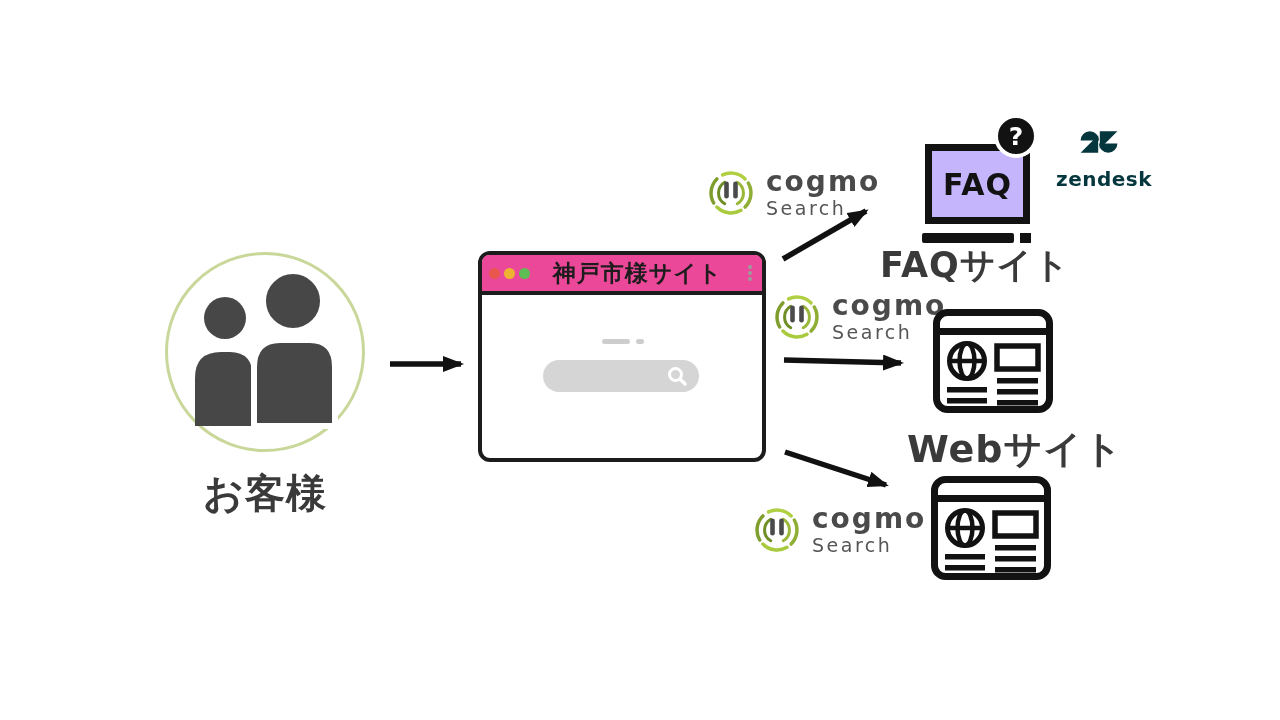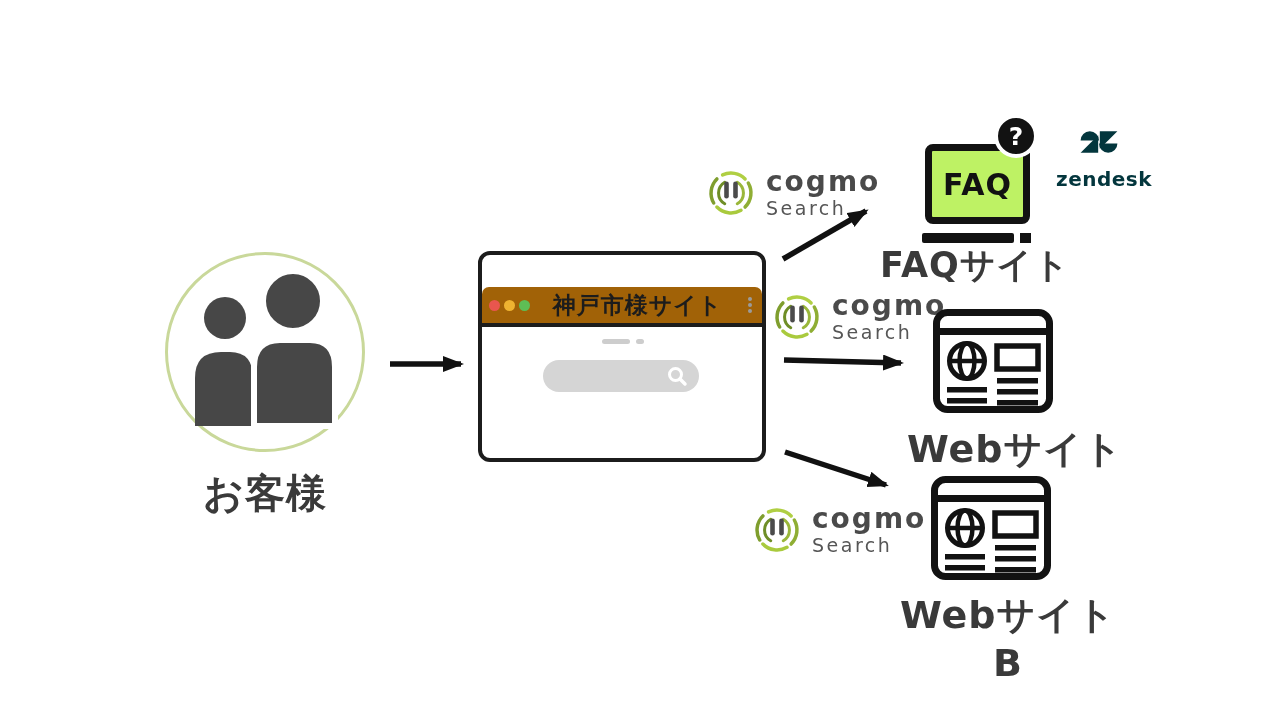--- a/index.html
+++ b/index.html
@@ -11,40 +11,40 @@
 
   
   .page-title{left:70px;top:58px;font-size:27px;font-weight:bold;color:#4e4e4e;letter-spacing:2px;}
 
   
   .customer-circle{left:165px;top:252px;width:200px;height:200px;border:3px solid #c9d89a;border-radius:50%;box-sizing:border-box;}
   .customer-label{left:150px;top:466px;width:230px;text-align:center;font-size:40px;font-weight:bold;color:#3a3a3a;letter-spacing:1px;}
 
   
   .browser{left:478px;top:251px;width:288px;height:211px;background:#fff;border:4px solid #1c1c1c;border-radius:12px;box-sizing:border-box;}
-  .titlebar{height:36px;background:#a16207;border-bottom:4px solid #1c1c1c;border-radius:7px 7px 0 0;display:flex;align-items:center;padding:0 7px;box-sizing:content-box;margin-top:32px;}
+  .titlebar{height:36px;background:#ec4899;border-bottom:4px solid #1c1c1c;border-radius:7px 7px 0 0;display:flex;align-items:center;padding:0 7px;box-sizing:content-box;}
   .tl-dots{display:flex;gap:4px;align-items:center;}
   .tl-dot{width:11px;height:11px;border-radius:50%;}
   .browser-title{flex:1;text-align:center;font-size:23px;font-weight:bold;color:#1c1c1c;letter-spacing:1px;white-space:nowrap;}
   .menu-dots{display:flex;flex-direction:column;gap:2px;align-items:center;width:10px;}
   .menu-dots i{width:4px;height:4px;border-radius:50%;background:#9b9b9b;display:block;}
   .b-dash{background:#cdcdcd;border-radius:3px;height:5px;top:84px;}
   .b-dash.big{left:120px;width:28px;}
   .b-dash.small{left:154px;width:8px;}
   .searchbar{left:61px;top:105px;width:156px;height:32px;background:#d5d5d5;border-radius:17px;}
   .searchbar svg{position:absolute;right:10px;top:5px;}
 
   
   .cogmo{display:flex;gap:10px;}
   .cogmo-text{display:flex;flex-direction:column;line-height:1;}
   .cogmo-name{font-size:28px;font-weight:bold;color:#4a4a4a;letter-spacing:2px;}
   .cogmo-sub{font-size:19px;color:#565656;letter-spacing:2.5px;margin-top:3px;}
 
   
-  .faq-monitor{left:925px;top:144px;width:105px;height:80px;border:7px solid #121212;border-radius:8px;box-sizing:border-box;background:#bef264;
+  .faq-monitor{left:925px;top:144px;width:105px;height:80px;border:7px solid #121212;border-radius:0;box-sizing:border-box;background:#c4b5fd;
     display:flex;align-items:center;justify-content:center;font-size:30px;font-weight:800;color:#121212;letter-spacing:1px;}
   .faq-badge{left:994px;top:114px;width:36px;height:36px;background:#121212;border:4px solid #fff;border-radius:50%;
     display:flex;align-items:center;justify-content:center;color:#fff;font-size:25px;font-weight:800;z-index:3;}
   .faq-base{left:922px;top:233px;width:92px;height:10px;background:#121212;border-radius:2px;}
   .faq-base-dot{left:1020px;top:233px;width:11px;height:10px;background:#121212;}
   .faq-label{left:880px;top:242px;width:220px;text-align:left;font-size:35px;font-weight:bold;color:#3a3a3a;letter-spacing:1px;}
 
   
   .zendesk{left:1056px;top:122px;width:86px;text-align:center;}
   .zendesk-word{font-size:20px;font-weight:700;color:#03363d;letter-spacing:0.5px;margin-top:1px;}
@@ -210,15 +210,14 @@
     <circle cx="34" cy="52" r="17.5" fill="none" stroke="#121212" stroke-width="5"></circle>
     <line x1="16.5" y1="52" x2="51.5" y2="52" stroke="#121212" stroke-width="4.5"></line>
     <ellipse cx="34" cy="52" rx="7.5" ry="17.5" fill="none" stroke="#121212" stroke-width="4.5"></ellipse>
     <rect x="64" y="37" width="41" height="23" fill="none" stroke="#121212" stroke-width="5.5"></rect>
     <rect x="64" y="69" width="41" height="5.5" fill="#121212"></rect>
     <rect x="64" y="80" width="41" height="5.5" fill="#121212"></rect>
     <rect x="64" y="91" width="41" height="5.5" fill="#121212"></rect>
     <rect x="14" y="78" width="40" height="5.5" fill="#121212"></rect>
     <rect x="14" y="89" width="40" height="5.5" fill="#121212"></rect>
   </svg>
-  <div class="abs site-label" style="left:888px;top:590px;">WebサイトB</div>
 
 </div>
 
 </body></html>

